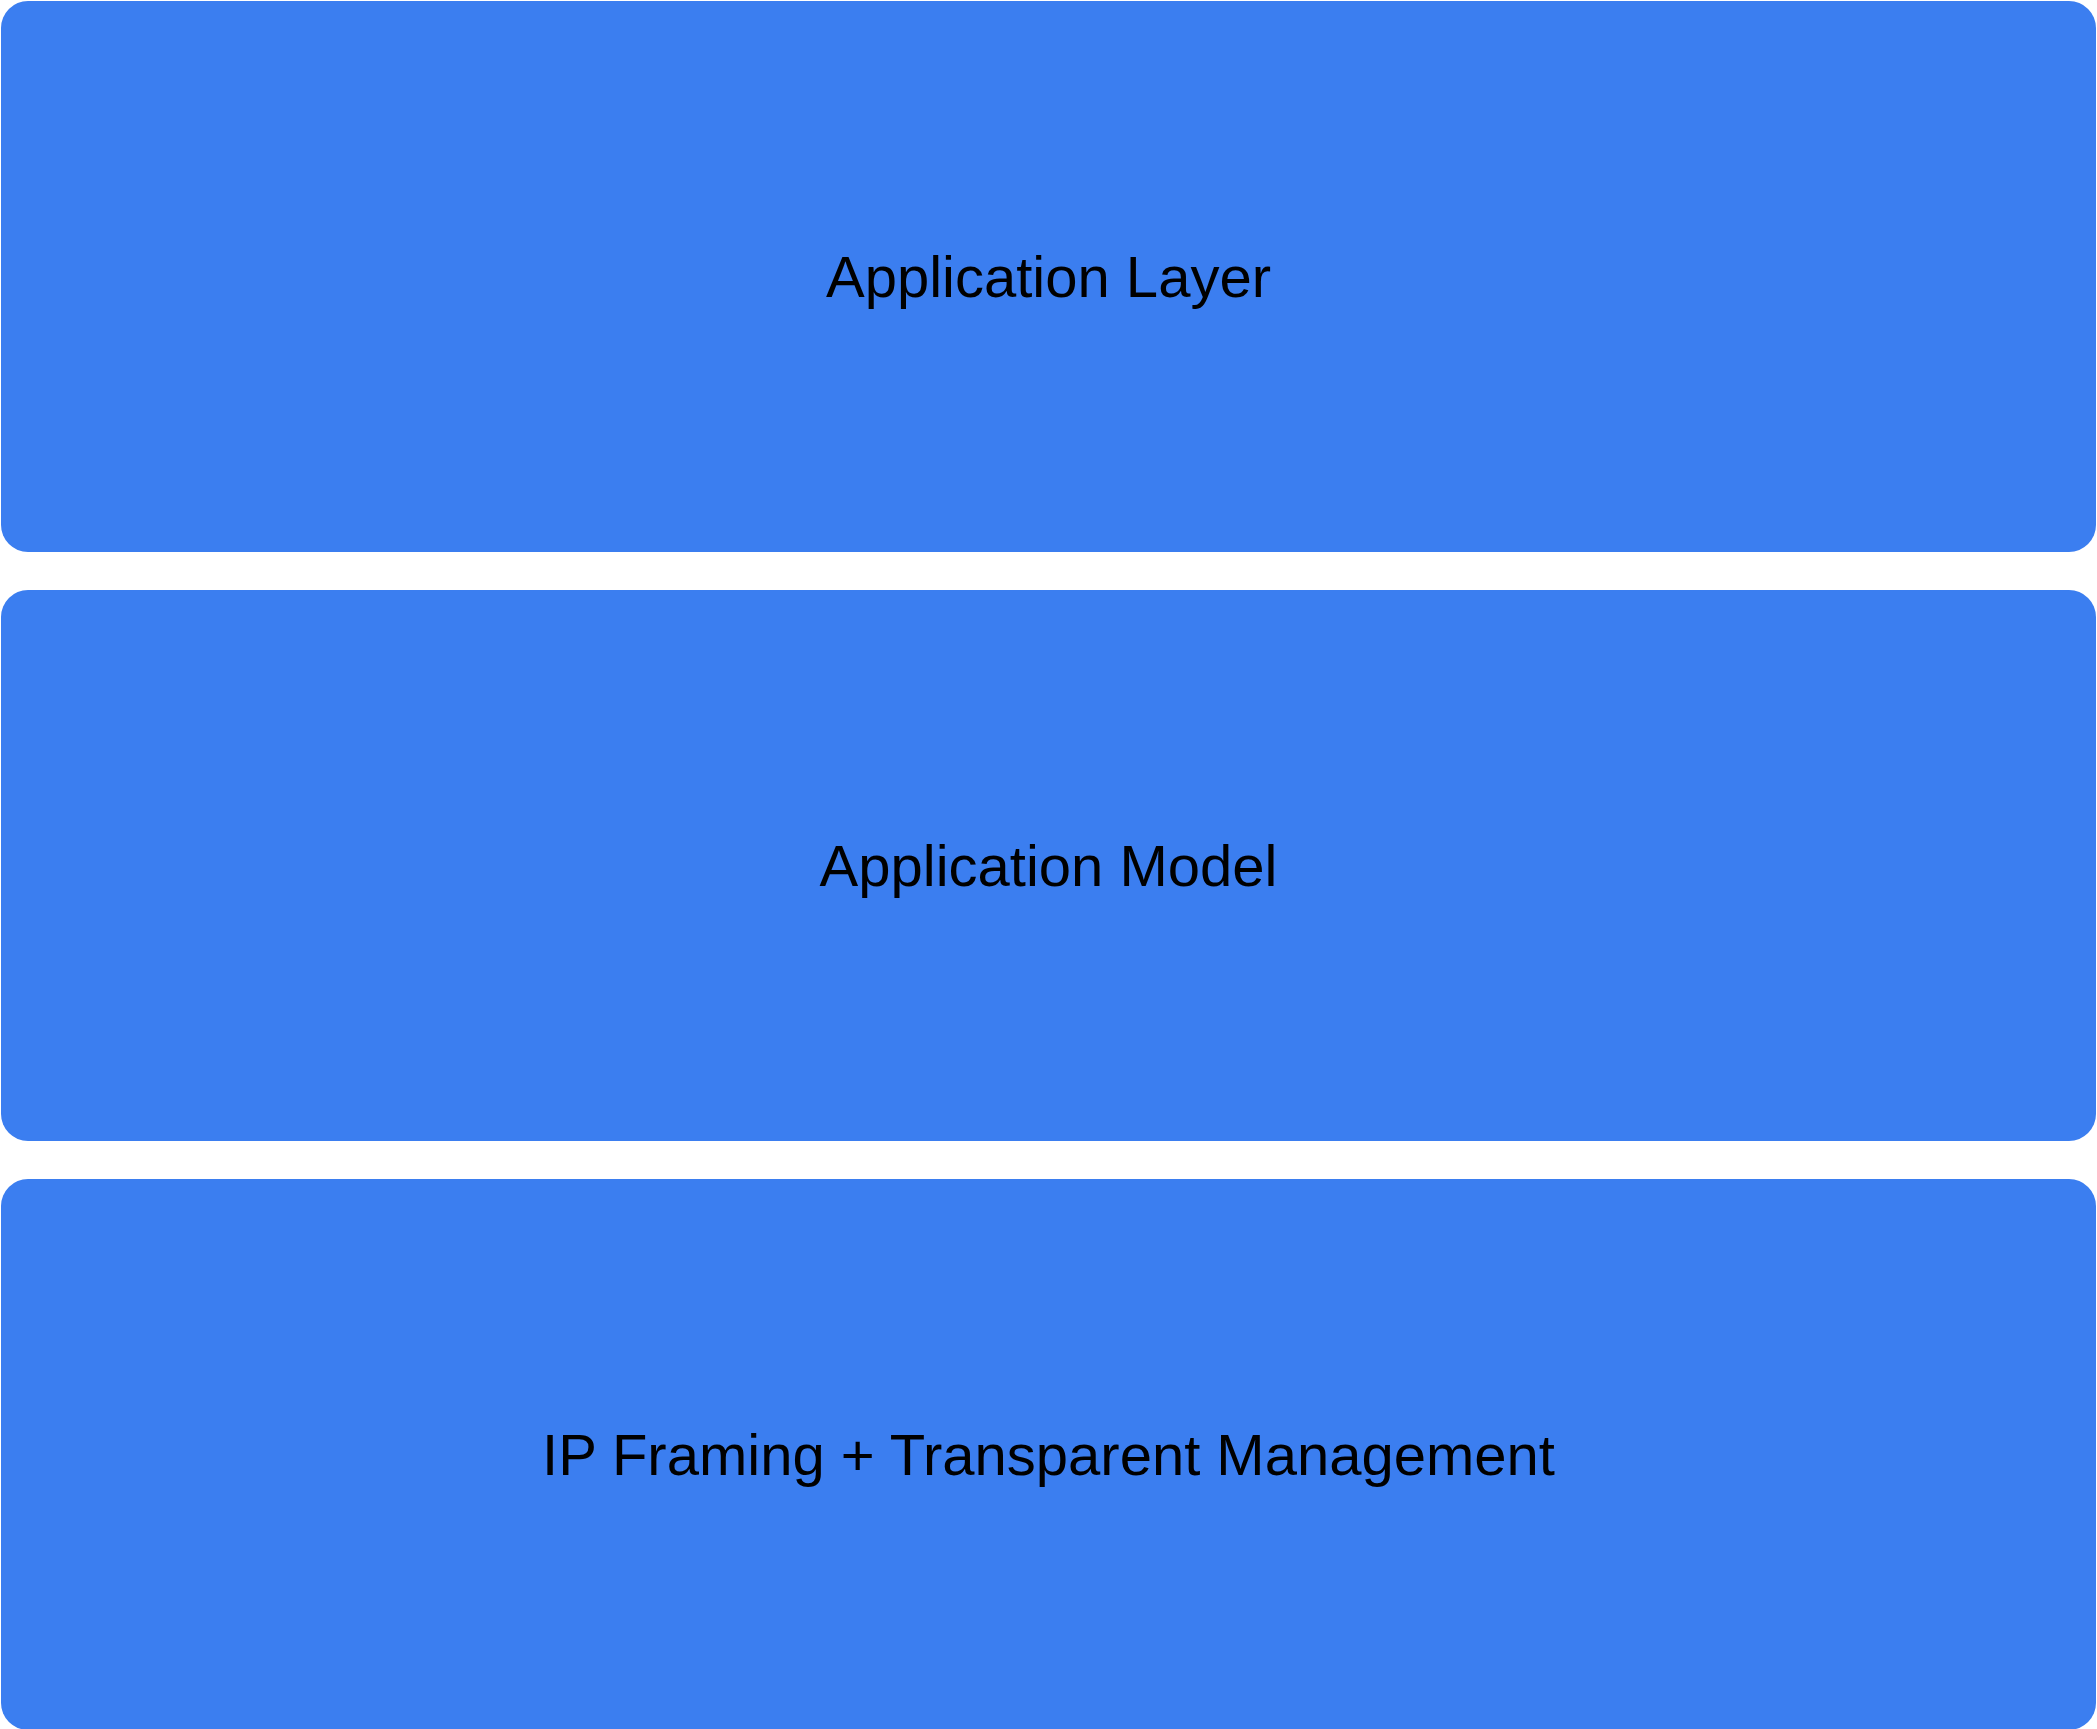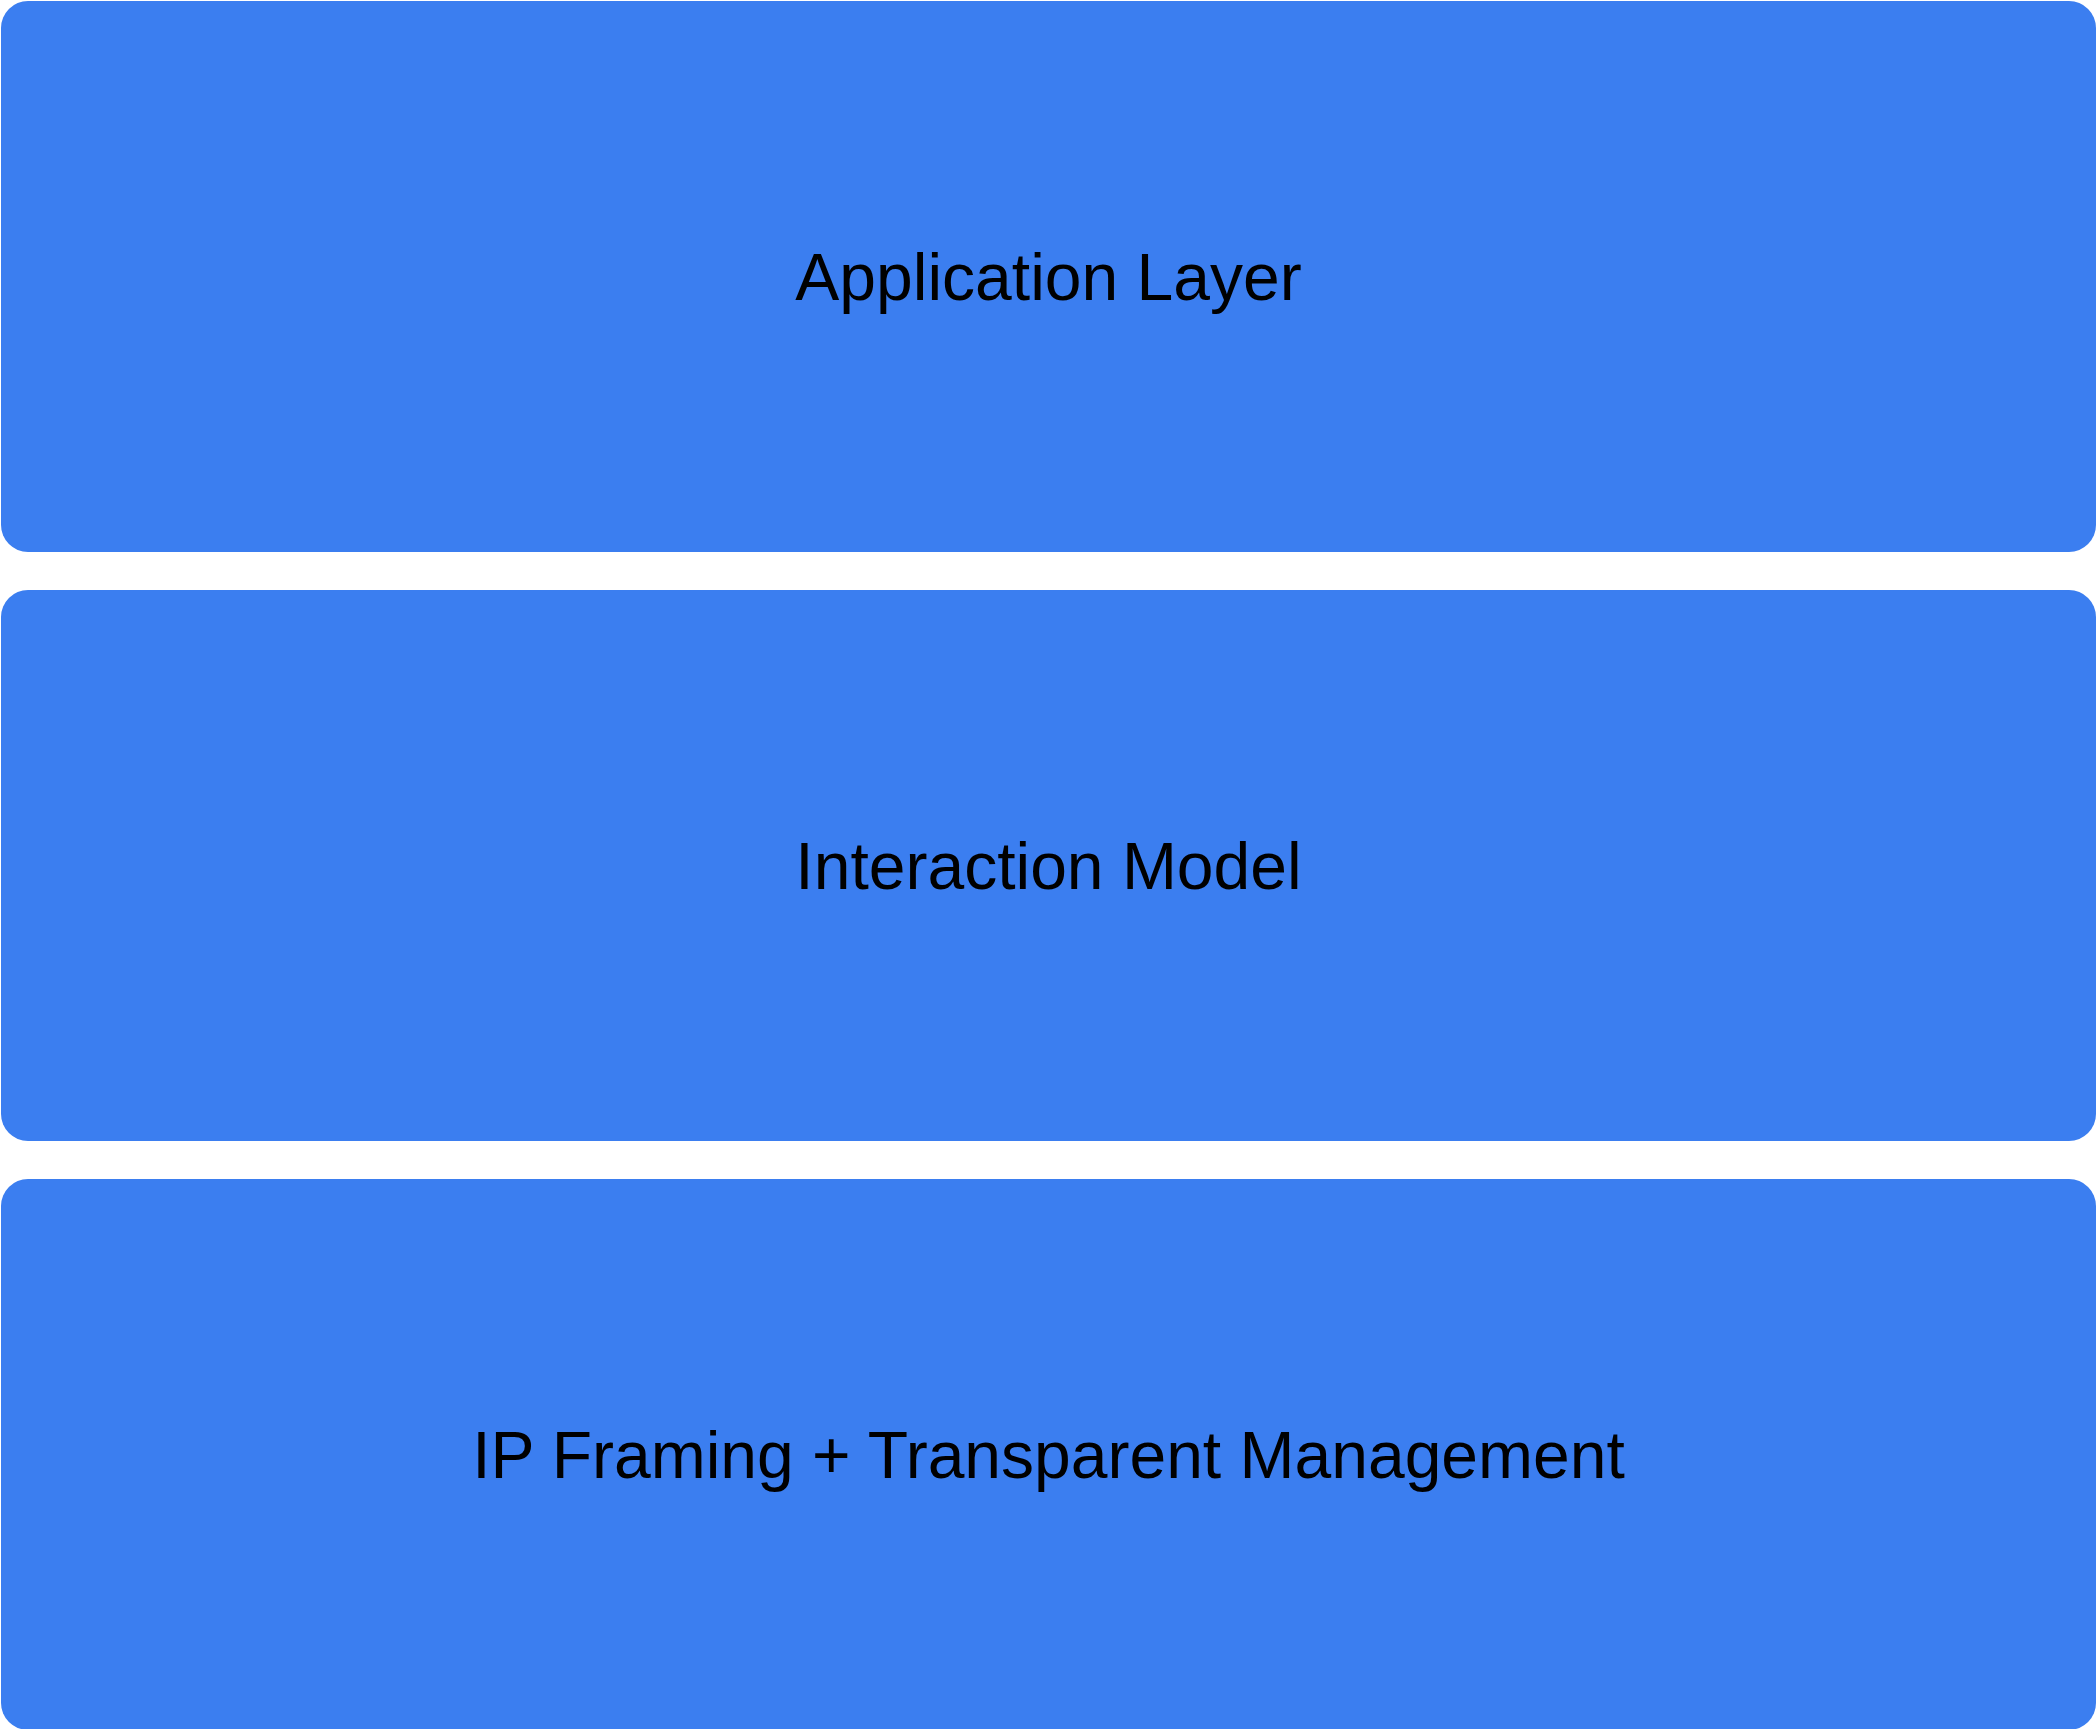--- a/index.html
+++ b/index.html
@@ -23,34 +23,34 @@
     flex: 1 1 0;
     background: var(--block-fill, #3b7ef0);
     border-radius: 27px;
     display: flex;
     align-items: center;
     justify-content: center;
     overflow: hidden;
   }
   .layer-label {
     color: var(--text-color, #000000);
-    font-size: 66px;
+    font-size: 58px;
     font-weight: 400;
     line-height: 1;
     white-space: nowrap;
     text-align: center;
   }
 </style>
 </head>
 <body>
 
 <div class="canvas">
   <div class="layer-block">
     <span class="layer-label">Application Layer</span>
   </div>
   <div class="layer-block">
-    <span class="layer-label">Interaction Model</span>
+    <span class="layer-label">Application Model</span>
   </div>
   <div class="layer-block">
     <span class="layer-label">IP Framing + Transparent Management</span>
   </div>
 </div>
 
 
 </body></html>

